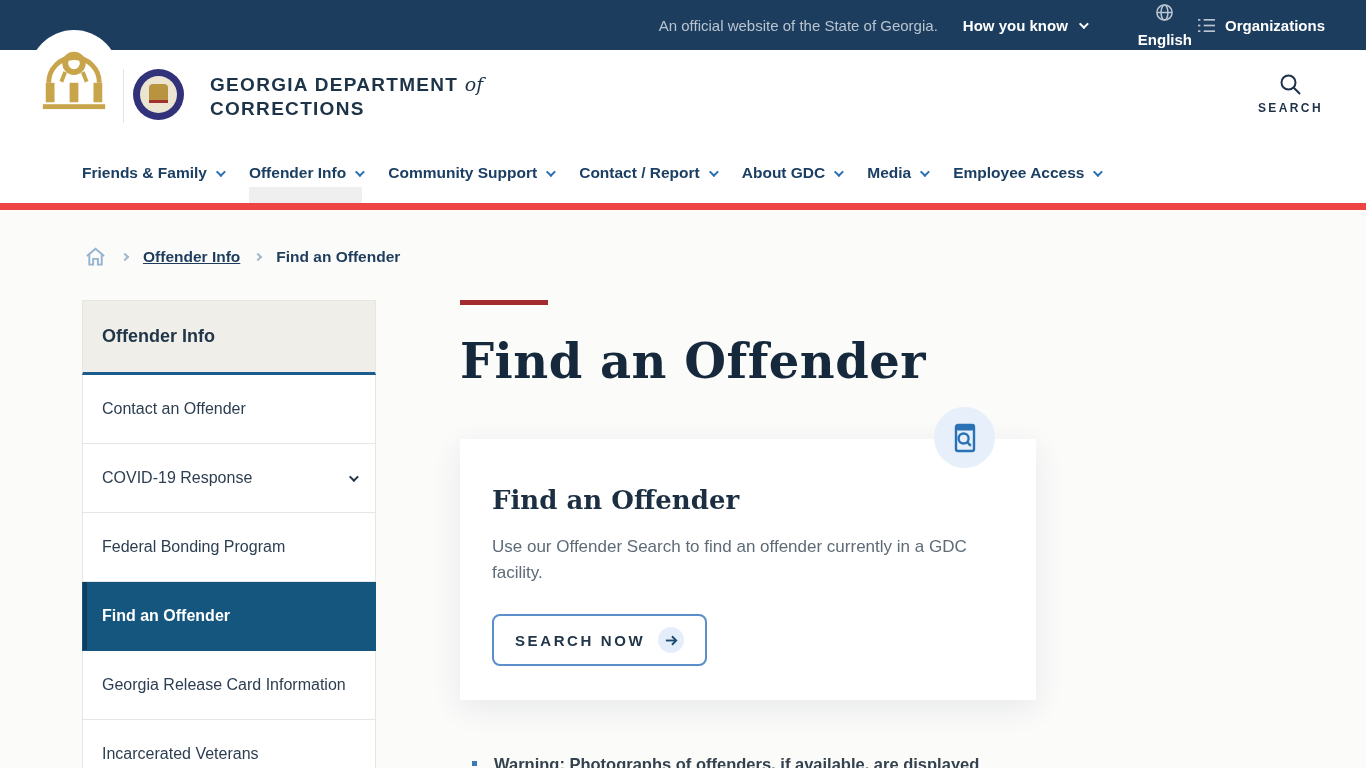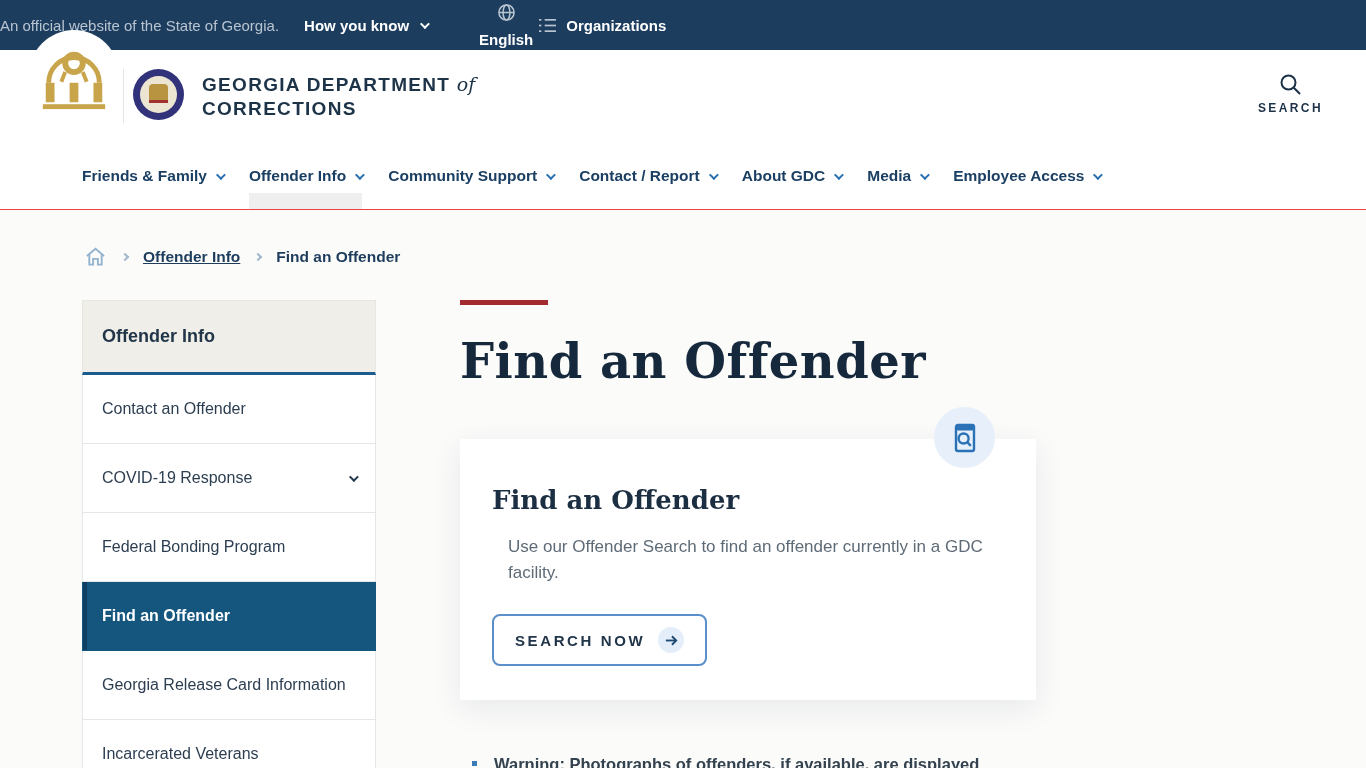--- a/index.html
+++ b/index.html
@@ -4,21 +4,21 @@
 <style>
   * { box-sizing: border-box; }
   html,body { margin:0; padding:0; }
   body {
     width:1366px; height:768px; overflow:hidden; position:relative;
     font-family:"Liberation Sans", sans-serif; background:#fbfbfa; color:#22364a;
   }
   
   .topbar {
     height:50px; background:#1C3D5E; display:flex; align-items:center;
-    padding-right:41px; position:relative; z-index:1;
+    justify-content:flex-end; padding-right:41px; position:relative; z-index:1;
   }
   .topbar .official { color:#b9c4d1; font-size:15px; margin-right:25px; }
   .topbar .howknow {
     color:#fff; font-size:15px; font-weight:700; display:flex; align-items:center;
     gap:11px; margin-right:52px; cursor:pointer;
   }
   .chev { display:inline-block; width:7px; height:7px; border-right:2px solid; border-bottom:2px solid; transform:rotate(45deg) translateY(-2px); }
   .chev.white { border-color:#fff; }
   .chev.blue  { border-color:#2970b1; }
   .chev.dark  { border-color:#24384d; }
@@ -33,27 +33,27 @@
     border-radius:50%; background:#fff; z-index:2;
     display:flex; align-items:center; justify-content:center;
   }
   .logo-divider { position:absolute; left:123px; top:19px; width:1px; height:54px; background:#e4e4e4; z-index:3; }
   .seal {
     position:absolute; left:133px; top:19px; width:51px; height:51px; border-radius:50%;
     background:#32327a; z-index:3;
   }
   .seal::before { content:""; position:absolute; inset:7px; border-radius:50%; background:#ece5d2; }
   .seal::after  { content:""; position:absolute; left:16px; top:15px; width:19px; height:16px; border-radius:4px 4px 0 0; background:#b89440; box-shadow:0 3px 0 #a1322e; }
-  .agency { position:absolute; left:202px; top:22px; color:#1d3348; letter-spacing:1.3px; font-size:19px; font-weight:600; line-height:24px; }
+  .agency { position:absolute; left:210px; top:22px; color:#1d3348; letter-spacing:1.3px; font-size:19px; font-weight:600; line-height:24px; }
   .agency .of { font-family:"DejaVu Serif", serif; font-style:italic; font-weight:400; letter-spacing:0; text-transform:none; }
   .hdr-search { position:absolute; right:43px; top:22px; text-align:center; cursor:pointer; color:#1d3249; }
   .hdr-search .lbl { font-size:12px; font-weight:700; letter-spacing:2.4px; margin-top:5px; }
   
   .navbar {
-    height:67px; background:#fff; border-bottom:1px solid #ef4444;
+    height:67px; background:#fff; border-bottom:7px solid #ef4444;
     display:flex; align-items:stretch; padding-left:82px; gap:26px; position:relative; z-index:1;
   }
   .nav-item {
     display:flex; align-items:center; gap:9px; font-size:15.5px; font-weight:600;
     color:#1b3f63; position:relative; cursor:pointer; white-space:nowrap;
   }
   .nav-item.active::after { content:""; position:absolute; left:0; right:0; bottom:0; height:16px; background:#efefef; }
   
   .breadcrumb { display:flex; align-items:center; gap:15px; margin:36px 0 0 84px; font-size:15.5px; font-weight:600; color:#1e3c5c; }
   .crumb-sep { width:6px; height:6px; border-right:2px solid #a3b8ca; border-bottom:2px solid #a3b8ca; transform:rotate(-45deg); }
@@ -78,21 +78,21 @@
     font-family:"DejaVu Serif", serif; font-size:48px; font-weight:700;
     color:#16293c; margin:28px 0 0; letter-spacing:0.5px;
   }
   .card-wrap { position:relative; margin-top:50px; }
   .badge {
     position:absolute; top:-32px; right:41px; width:61px; height:61px; border-radius:50%;
     background:#e6effa; display:flex; align-items:center; justify-content:center; z-index:2;
   }
   .card { background:#fff; box-shadow:0 8px 28px rgba(30,45,62,0.09); padding:46px 32px 34px; }
   .card-title { font-family:"DejaVu Serif", serif; font-size:26px; font-weight:700; color:#1c2f42; margin:0 0 19px; }
-  .card-desc { font-size:17px; color:#5e6b77; line-height:26px; margin:0 16px 28px; max-width:492px; }
+  .card-desc { font-size:17px; color:#5e6b77; line-height:26px; margin:0 0 28px; max-width:492px; }
   .search-now {
     display:inline-flex; align-items:center; gap:13px; border:2px solid #5b8fc9; border-radius:8px;
     background:#fff; padding:11px 21px; font-family:"Liberation Sans",sans-serif;
     font-size:15px; letter-spacing:2.6px; font-weight:600; color:#22364a; cursor:pointer;
   }
   .arrow-circle { width:26px; height:26px; border-radius:50%; background:#e4eefa; display:flex; align-items:center; justify-content:center; }
   .warning { display:flex; align-items:flex-start; gap:17px; margin-top:54px; padding-left:12px; font-size:16.5px; font-weight:700; color:#33424e; line-height:20px; }
   .bullet { width:5px; height:5px; background:#3a7ab5; margin-top:7px; flex:none; }
   svg { display:block; }
 </style>

